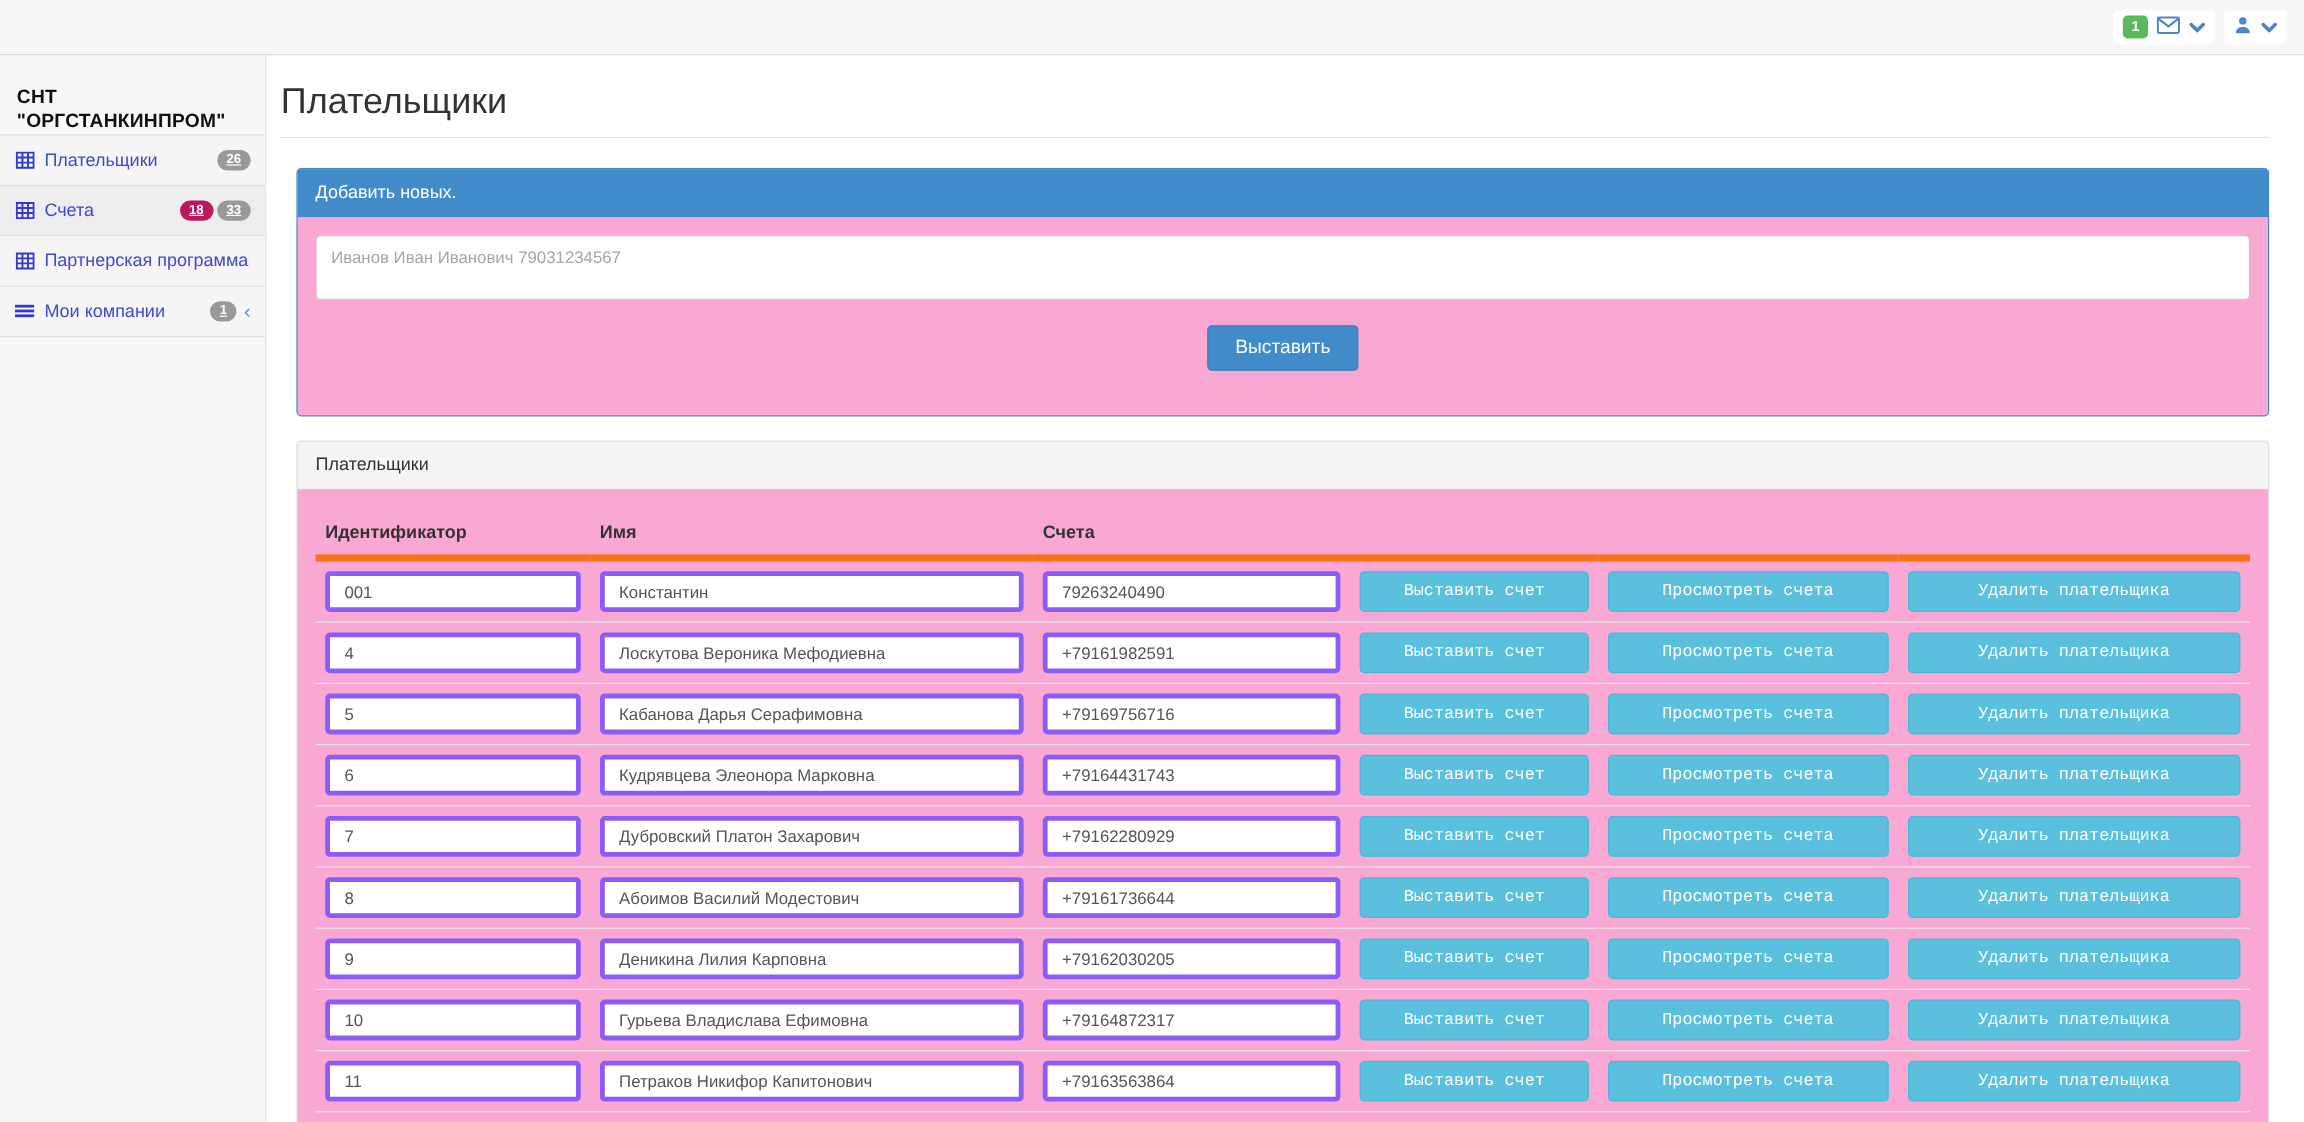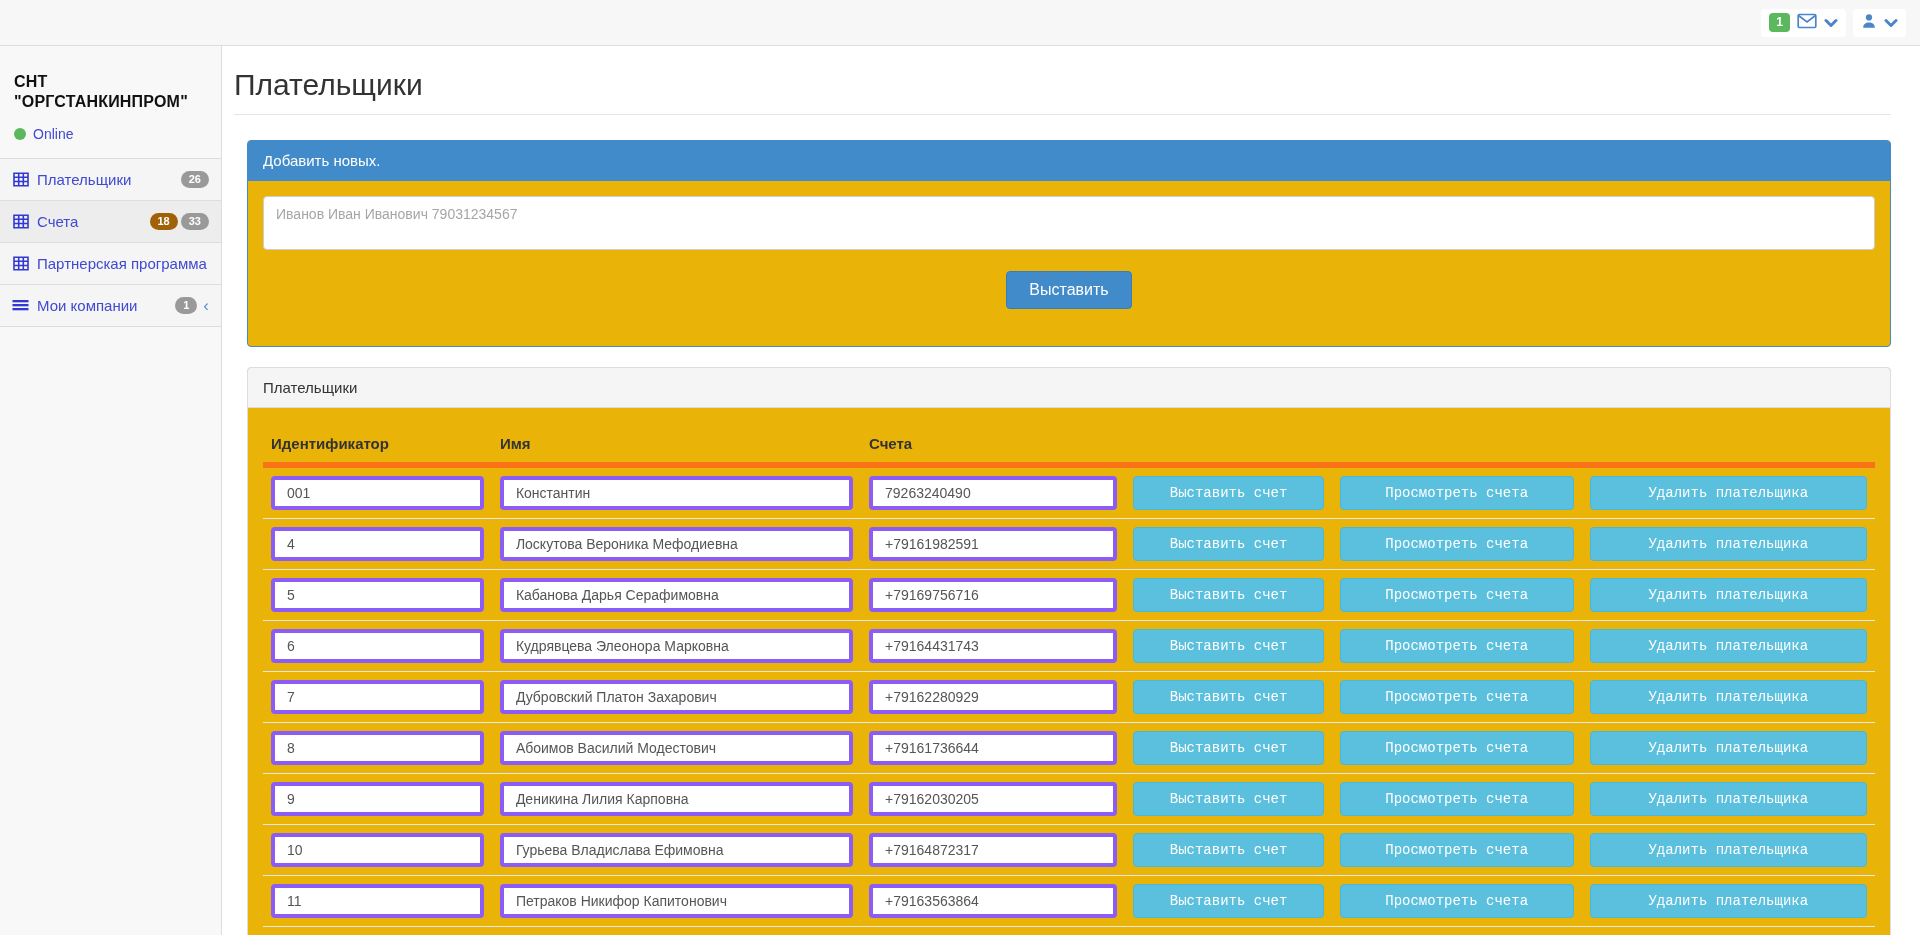--- a/index.html
+++ b/index.html
@@ -25,32 +25,32 @@
   .online-dot { width: 12px; height: 12px; border-radius: 50%; background: #5cb85c; }
   .online-link { color: #4049d0; font-size: 14px; text-decoration: none; cursor: pointer; }
   .menu { border-top: 1px solid #ddd; }
   .menu-item { display: flex; align-items: center; gap: 8px; height: 42px; padding: 0 12px;
     background: #f5f5f5; border-bottom: 1px solid #ddd; cursor: pointer; text-decoration: none; }
   .menu-item.shaded { background: #ededed; }
   .mi-icon { display: inline-flex; width: 17px; justify-content: center; flex: 0 0 auto; }
   .mi-label { color: #4049d0; font-size: 15px; flex: 1 1 auto; white-space: nowrap; }
   .mi-badges { display: flex; gap: 3px; align-items: center; }
   .badge { color: #fff; font-weight: bold; font-size: 11px; border-radius: 10px;
-    padding: 3px 8px; line-height: 1; }
+    padding: 3px 8px; line-height: 1; text-decoration: underline; }
   .badge-gray { background: #999; }
-  .badge-info { background: #a16207; }
+  .badge-info { background: #be185d; }
   .chev-left { color: #5a8fd6; font-size: 17px; line-height: 1; margin-left: 3px; }
 
   
   .main { position: absolute; top: 46px; left: 222px; width: 1698px; height: 889px;
     background: #fff; padding: 0 29px 0 12px; overflow: hidden; }
   .page-header { padding: 22px 0 12px 0; border-bottom: 1px solid #e5e5e5; }
   .page-title { font-size: 30px; font-weight: 400; color: #333; }
 
-  .panel { margin-left: 13px; border-radius: 4px; background: #eab308; }
+  .panel { margin-left: 13px; border-radius: 4px; background: #f9a8d4; }
   .panel-primary { border: 1px solid #428bca; margin-top: 25px; }
   .panel-primary > .panel-heading { background: #428bca; color: #fff; border-bottom: 1px solid #428bca; }
   .panel-default { border: 1px solid #ddd; margin-top: 20px; }
   .panel-default > .panel-heading { background: #f5f5f5; color: #333; border-bottom: 1px solid #ddd; }
   .panel-heading { padding: 11px 15px; font-size: 15px; border-radius: 3px 3px 0 0; }
   .panel-body { padding: 15px; }
 
   .instruction { font-weight: bold; font-size: 15px; color: #222; margin: 8px 0 12px 0; }
   .add-textarea { width: 100%; height: 54px; resize: none; border: 1px solid #ccc;
     border-radius: 4px; padding: 9px 12px; font: 14px "Liberation Sans","DejaVu Sans",sans-serif;
@@ -105,24 +105,20 @@
         <svg width="14" height="10" viewBox="0 0 14 10">
             <polyline points="2,2.5 7,7.5 12,2.5" fill="none" stroke="#4a86c8" stroke-width="3" stroke-linecap="round" stroke-linejoin="round"></polyline>
           </svg>
       </span>
     </div>
   </div>
 </header>
 
 <aside class="sidebar">
   <div class="brand">СНТ "ОРГСТАНКИНПРОМ"</div>
-  <div class="online-row">
-    <span class="online-dot"></span>
-    <a class="online-link">Online</a>
-  </div>
   <nav class="menu">
 
     <a class="menu-item">
       <span class="mi-icon">
         <svg width="16" height="15" viewBox="0 0 16 15">
             <path d="M1 1.2h14v12.6H1z M1 5.3h14 M1 9.5h14 M5.7 1.2v12.6 M10.3 1.2v12.6" fill="none" stroke="#3238d2" stroke-width="1.6"></path>
           </svg>
       </span>
       <span class="mi-label">Плательщики</span>
       <span class="mi-badges">

